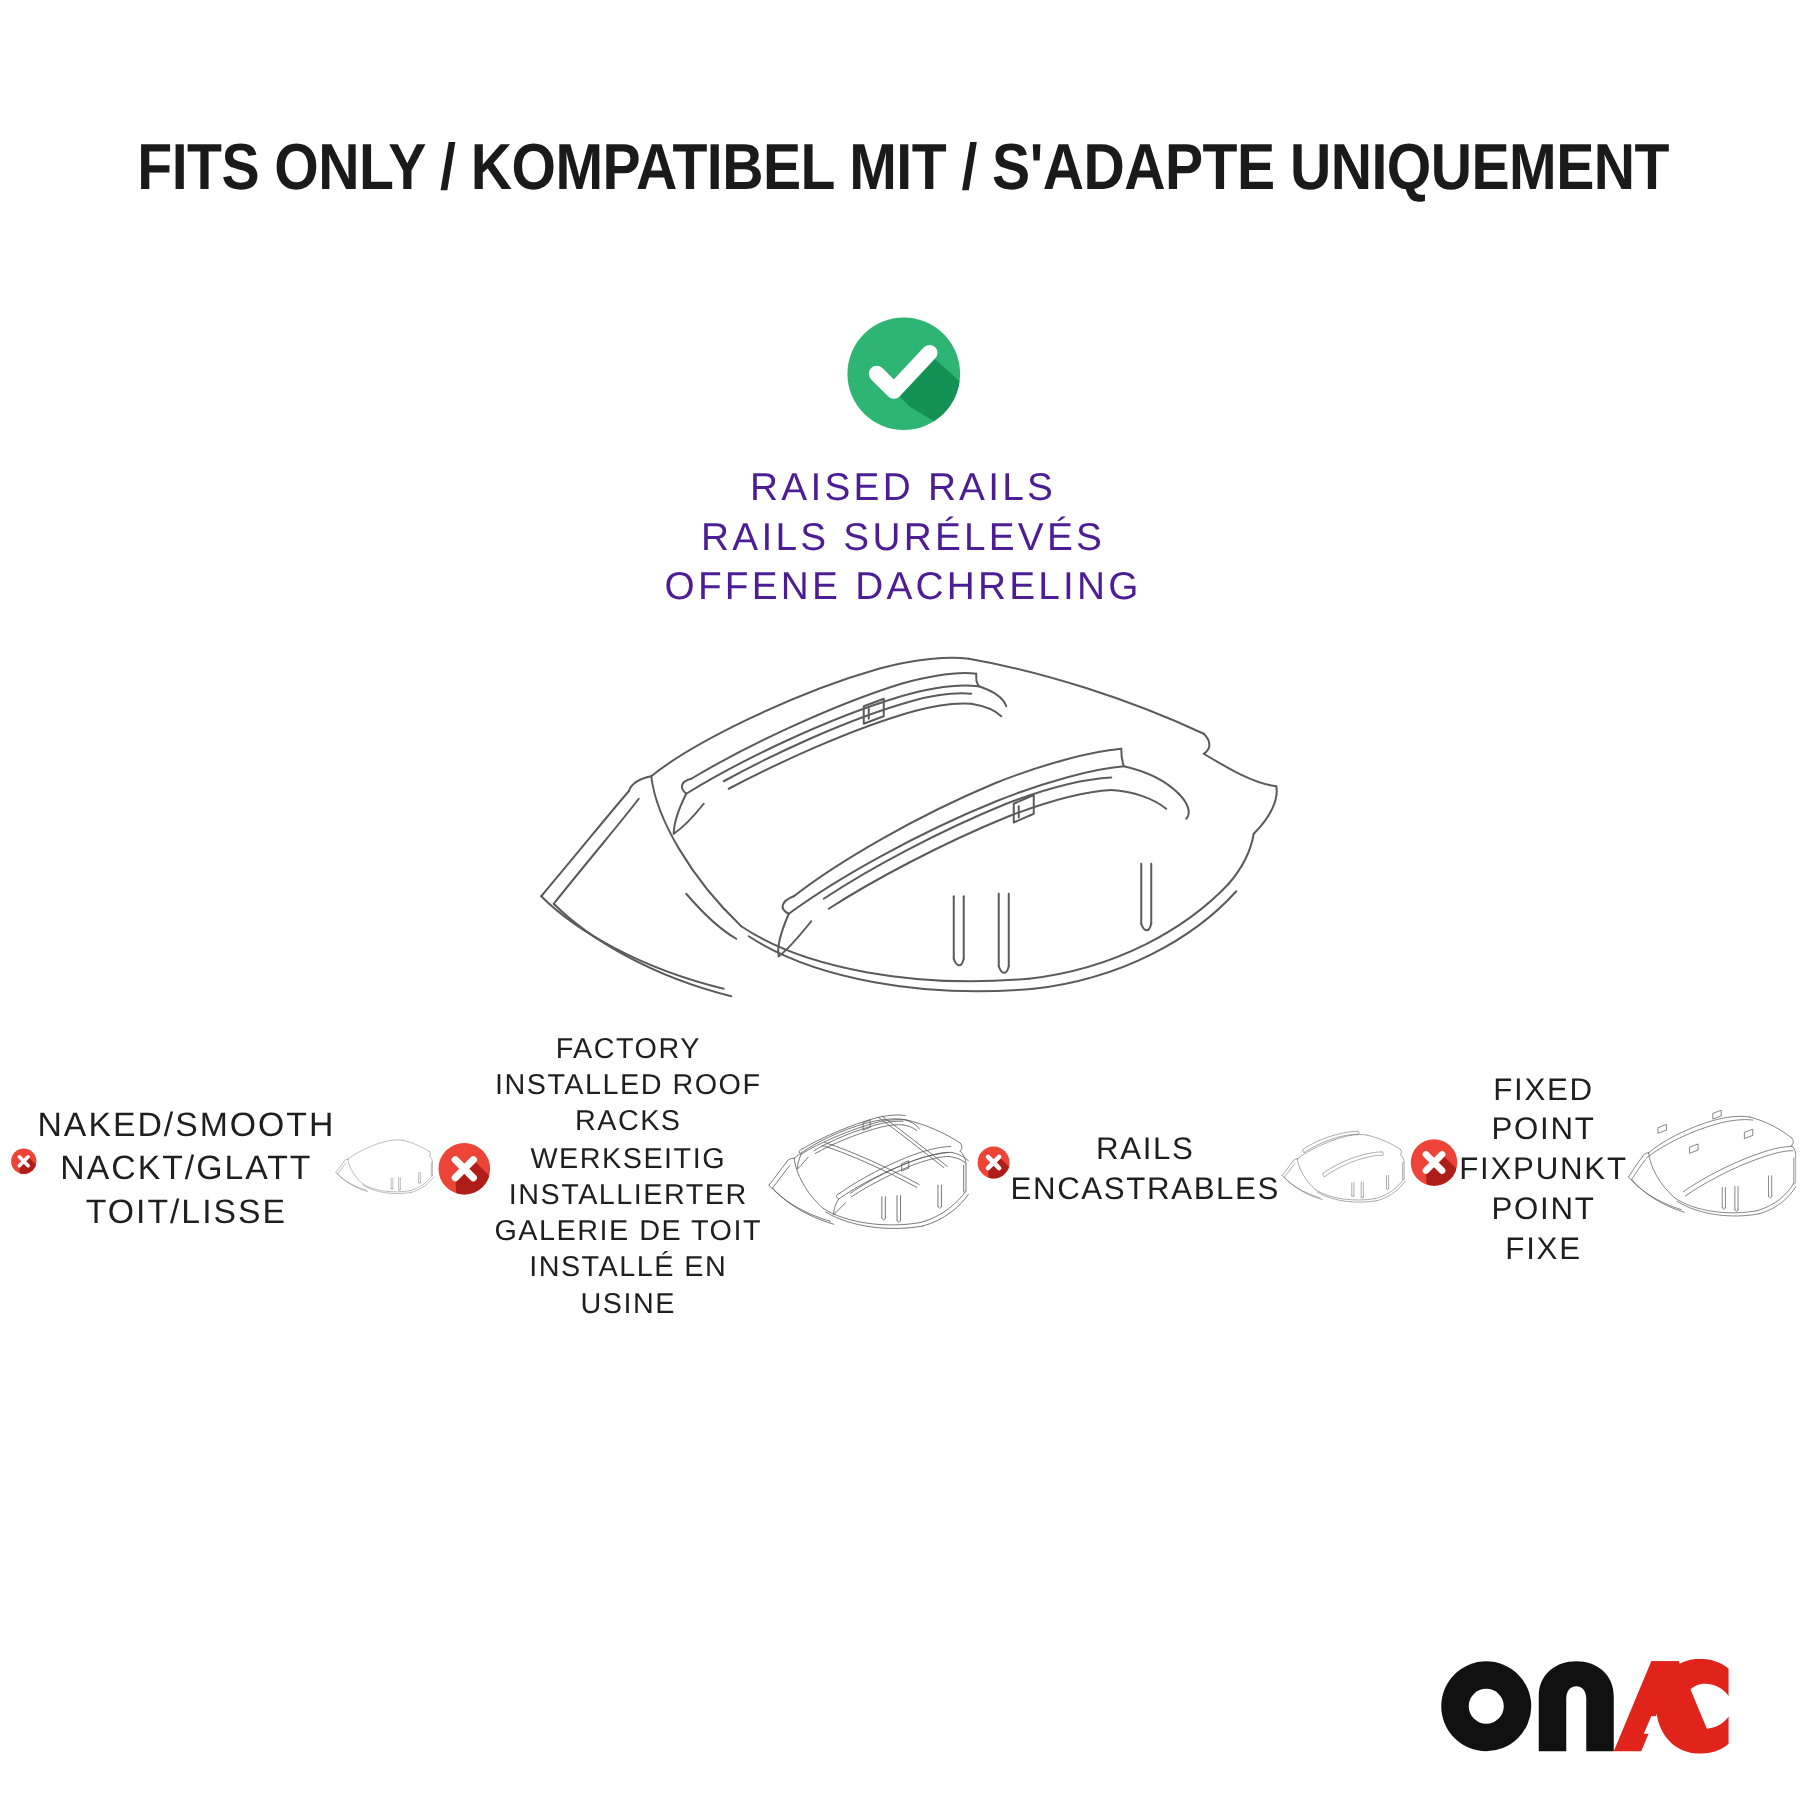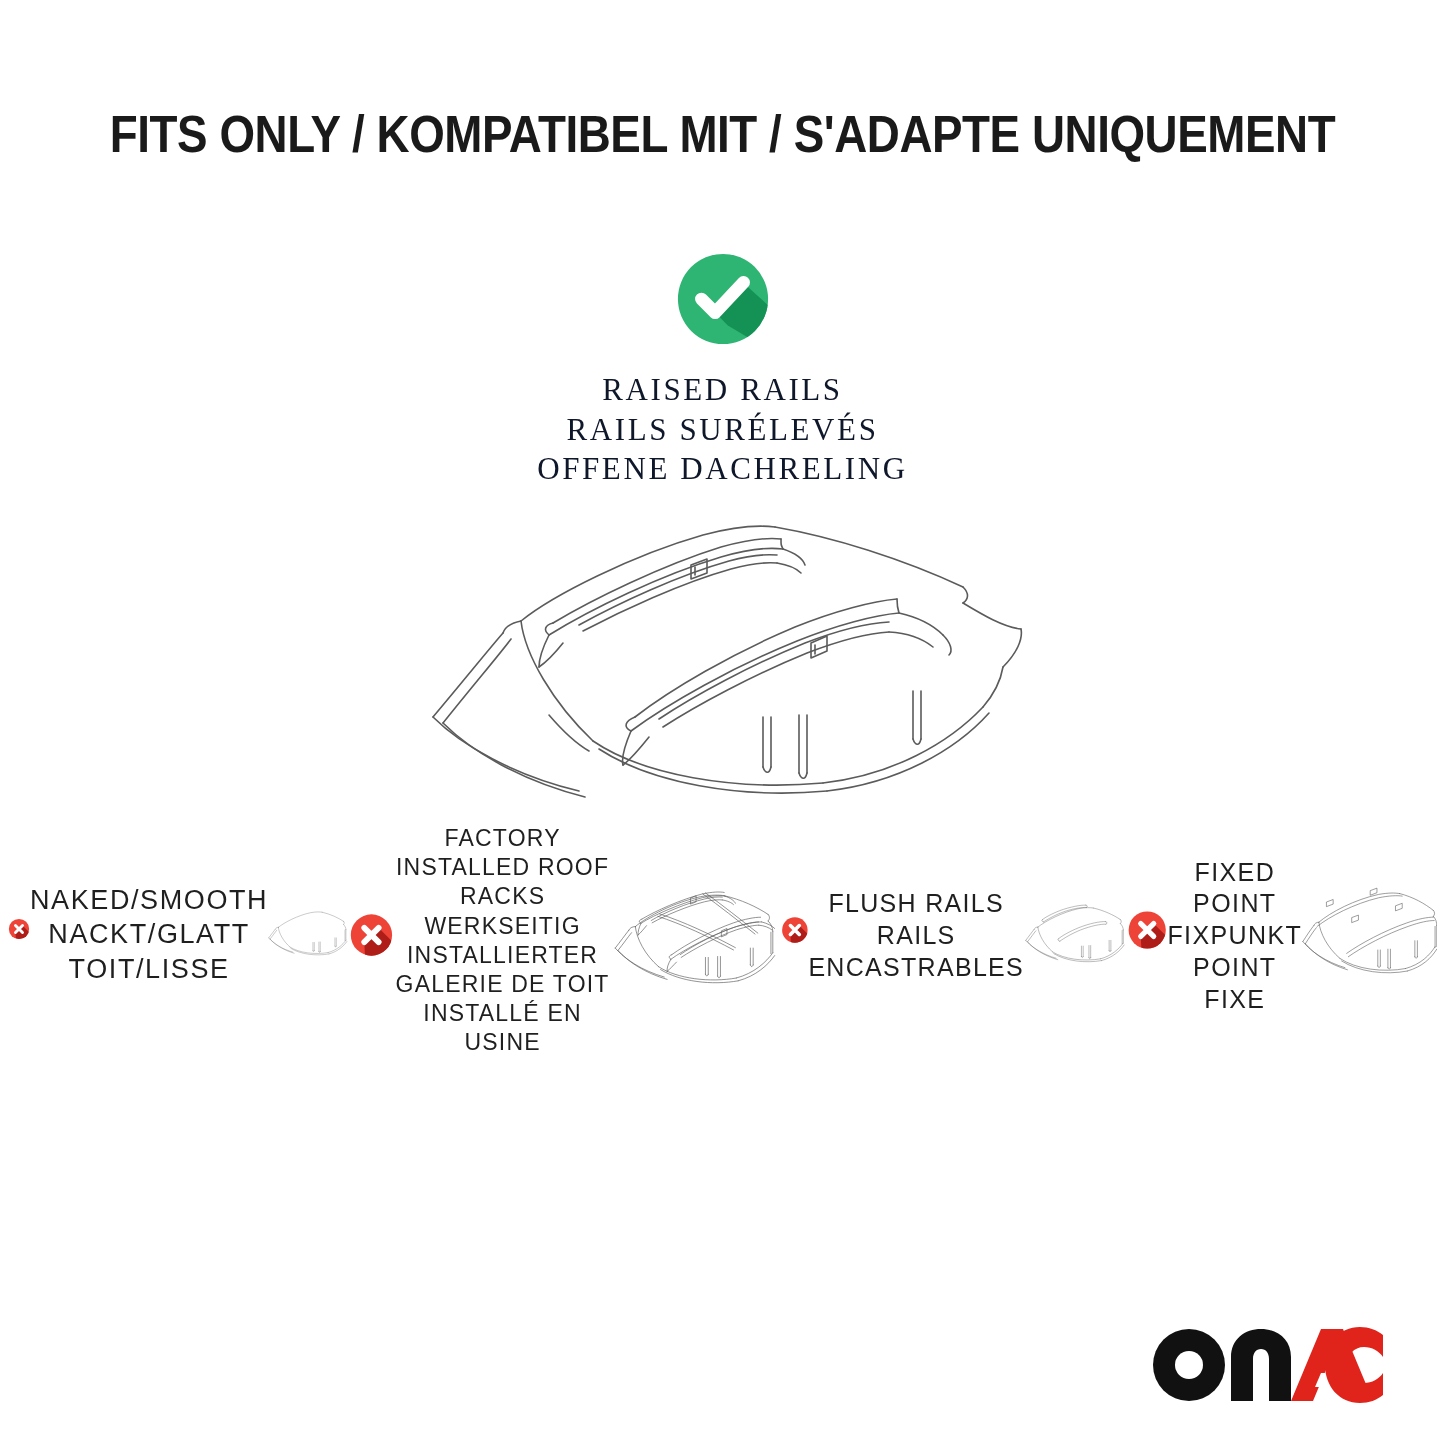--- a/index.html
+++ b/index.html
@@ -32,23 +32,22 @@
     display: flex; flex-direction: column; align-items: center;
   }
   .badge { width: 98px; height: 98px; display: block; }
 
   .hero-labels {
     margin-top: 22px;
     text-align: center;
     font-size: 31px;
     line-height: 1.28;
     letter-spacing: 2.6px;
-    color: #0f172a;
+    color: #4c1d95;
     font-weight: 400;
-    font-family: Liberation Serif, serif;
   }
   .hero-art { margin-top: 14px; }
 
   
   .row {
     position: absolute;
     top: 812px; left: 0; width: 1445px;
     display: flex;
     align-items: flex-start;
     justify-content: space-between;
@@ -335,21 +334,20 @@
             </clipPath>
           </defs>
         <circle cx="50" cy="50" r="46" fill="#EE4438"></circle>
         <g clip-path="url(#cr3)">
           <path d="M50 50 L66 34 L104 72 L104 104 L36 104 L34 66 Z" fill="#AF1D19"></path>
         </g>
         <path d="M34 34 L66 66 M66 34 L34 66" fill="none" stroke="#ffffff" stroke-width="13" stroke-linecap="round"></path>
       </svg>
 
       <div class="cell-labels">
-        <div>FLUSH RAILS</div>
         <div>RAILS ENCASTRABLES</div>
       </div>
 
       <svg class="cell-art sketch" width="352" height="228" viewBox="0 0 352 228">
         <g fill="none" stroke="#5b5b5b" stroke-width="1.4" stroke-linecap="round" stroke-linejoin="round">
           <path d="M48 90 C76 68 134 38 190 26 C212 22 229 22 240 24"></path>
           <path d="M240 24 C276 32 310 48 334 64"></path>
           <path d="M334 64 C338 68 338 74 334 78"></path>
           <path d="M35 98 C37 93 41 90 48 90"></path>
           <path d="M35 98 C27 108 17 122 6 136"></path>

